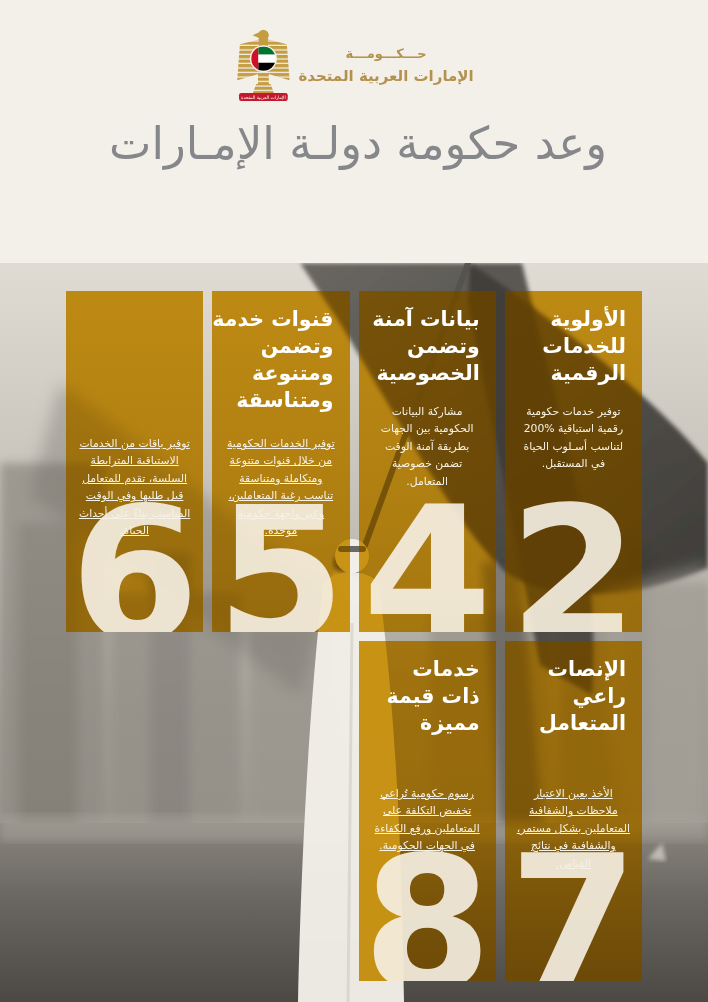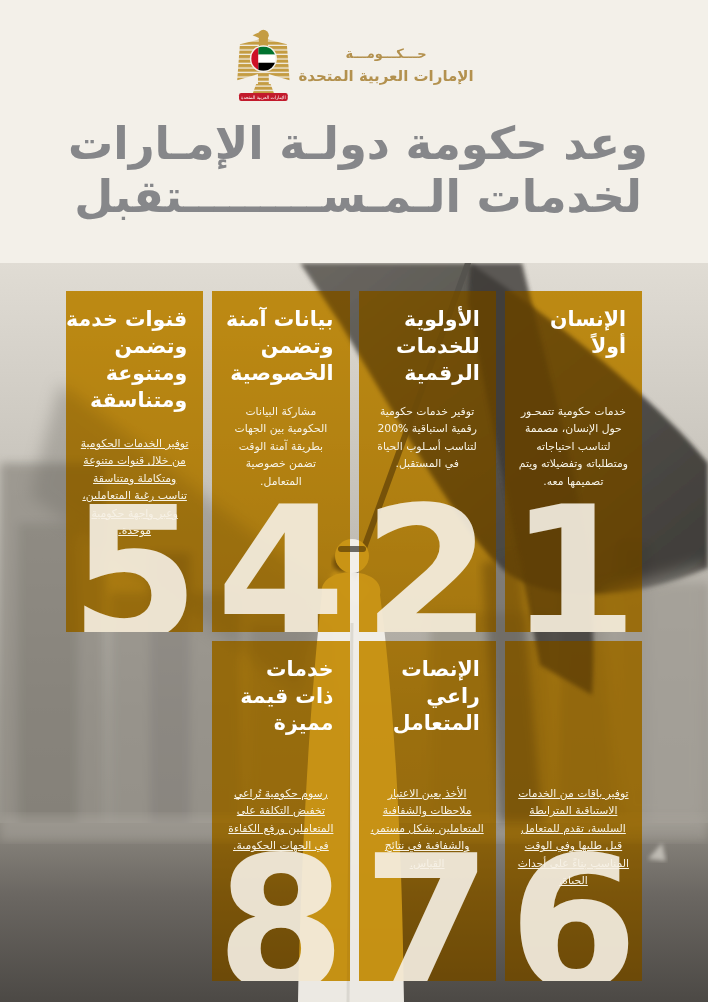--- a/index.html
+++ b/index.html
@@ -13,21 +13,21 @@
   .header{ position:absolute; top:0; left:0; right:0; height:263px; }
   .logo{
     position:absolute; top:28px; left:50%; transform:translateX(-50%);
     display:flex; direction:ltr; align-items:center; gap:6px;
   }
   .logo-text{ text-align:center; color:#b3914e; direction:rtl; }
   .logo-word{ font-size:13px; font-weight:bold; letter-spacing:0; margin-bottom:6px; }
   .logo-name{ font-size:15px; font-weight:bold; }
   .title{
     position:absolute; top:118px; left:8px; right:0;
-    text-align:center; color:#86878a; font-weight:bold;
+    text-align:center; color:#86878a; font-weight:normal;
     font-size:45px; line-height:1.17;
   }
   .title span{ display:block; }
   
   .photo{ position:absolute; top:263px; left:0; width:708px; height:739px; }
   .photo svg{ display:block; }
   
   .grid{
     position:absolute; top:291px; left:66px; width:576px;
     display:grid; grid-template-columns:repeat(4,1fr);
@@ -96,21 +96,20 @@
         <rect x="5" y="72" width="54" height="9" rx="2.5" fill="#c21a2c"></rect>
         <text x="32" y="78.5" font-size="5" fill="#ffffff" text-anchor="middle">الإمارات العربية المتحدة</text>
       </svg>
       <div class="logo-text">
         <div class="logo-word">حـــكـــومـــة</div>
         <div class="logo-name">الإمارات العربية المتحدة</div>
       </div>
     </div>
     <h1 class="title">
       <span>وعد حكومة دولـة الإمـارات</span>
-      <span>لخدمات الـمـســـــــــتقبل</span>
     </h1>
   </div>
 
   <div class="photo">
     <svg width="708" height="739" viewBox="0 0 708 739" preserveAspectRatio="none">
       <defs>
         <linearGradient id="sky" x1="0" y1="0" x2="0" y2="1">
           <stop offset="0" stop-color="#e0dcd4"></stop>
           <stop offset="0.45" stop-color="#c2beb6"></stop>
           <stop offset="0.75" stop-color="#a5a199"></stop>
@@ -168,26 +167,20 @@
         <path d="M322,330 C318,302 386,302 380,332 C392,420 402,560 404,739 L298,739 C302,560 312,420 322,330 Z" fill="#f2efe9" opacity="0.96"></path>
         <path d="M352,360 L348,739" stroke="#cfccc4" stroke-width="3" opacity="0.6"></path>
       </g>
 
       <polygon points="648,596 662,580 666,598" fill="#dad7cf" opacity="0.7" filter="url(#b2)"></polygon>
     </svg>
   </div>
 
   <div class="grid">
 
-    <section class="card row1">
-      <h2>الإنسان
-أولاً</h2>
-      <p>خدمات حكومية تتمحـور حول الإنسان، مصممة لتناسب احتياجاته ومتطلباته وتفضيلاته ويتم تصميمها معه.</p>
-      <div class="num">1</div>
-    </section>
 
     <section class="card row1">
       <h2>الأولوية
 للخدمات
 الرقمية</h2>
       <p>توفير خدمات حكومية رقمية استباقية %200 لتناسب أسـلوب الحياة في المستقبل.</p>
       <div class="num">2</div>
     </section>
 
 

